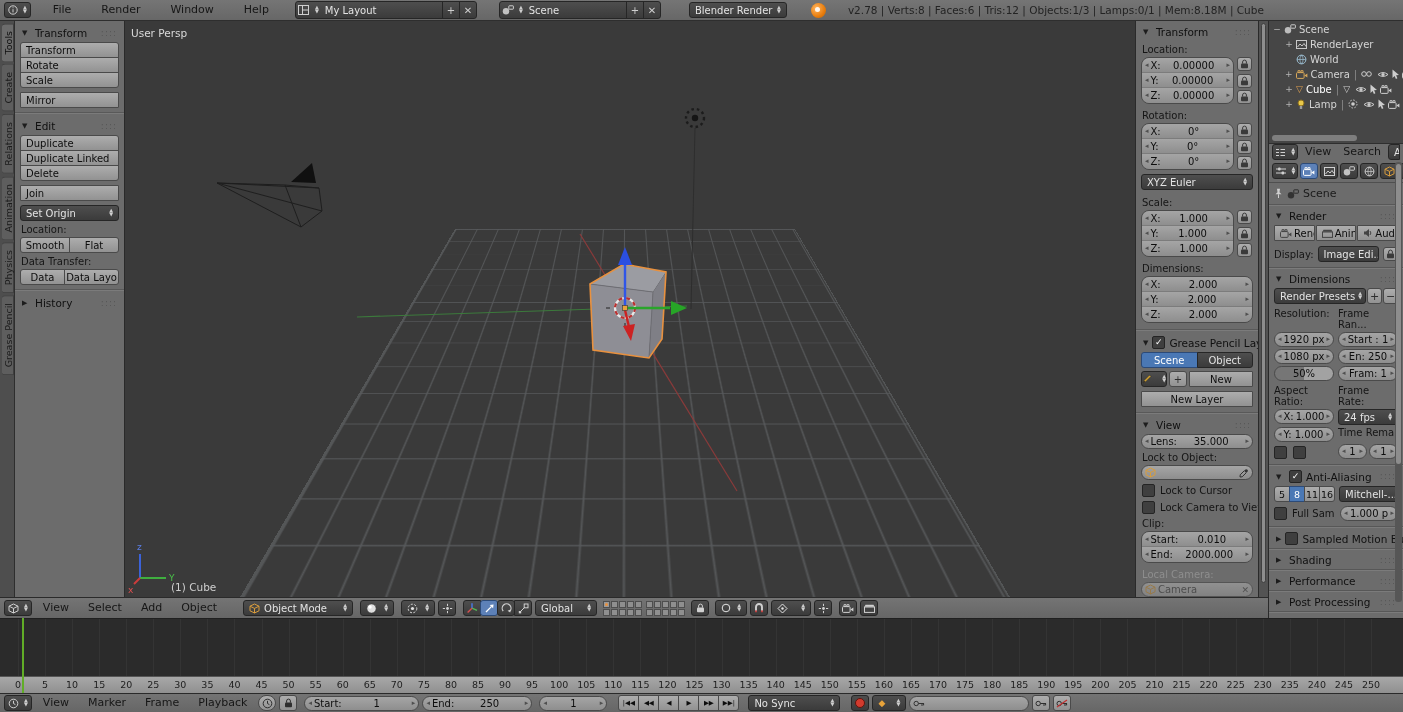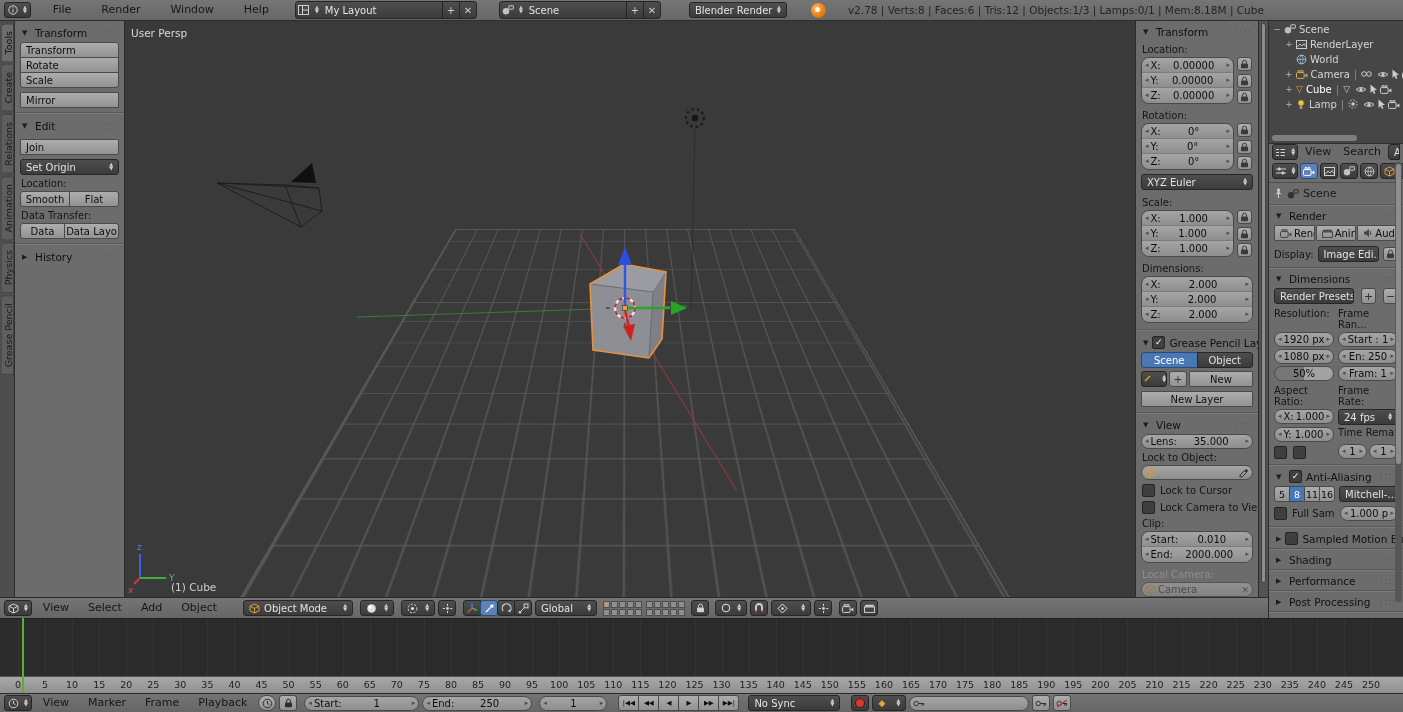--- a/index.html
+++ b/index.html
@@ -218,20 +218,25 @@
       <span class="btn">Scale</span>
     </div>
     <div style="height:4px;"></div>
     <span class="btn">Mirror</span>
     <div class="psep"></div>
     <div class="phead">
       <span class="tri">▼</span>
       <span>Edit</span>
       <span class="grip">::::</span>
     </div>
+    <div class="vjoin">
+      <span class="btn">Duplicate</span>
+      <span class="btn">Duplicate Linked</span>
+      <span class="btn">Delete</span>
+    </div>
     <div style="height:4px;"></div>
     <span class="btn">Join</span>
     <div style="height:4px;"></div>
     <span class="btn-dark" style="width:100%;">
       <span>Set Origin</span>
       <span class="updn">
           <b>▲</b>
           <b>▼</b>
         </span>
     </span>
@@ -853,21 +858,21 @@
               </svg>
             </span>
         </div>
       </div>
       <div class="panel">
         <div class="phead">
           <span class="tri">▼</span>
           <span>Dimensions</span>
           <span class="grip">::::</span>
         </div>
-        <div style="display:flex;gap:7px;">
+        <div style="display:flex;gap:1px;">
           <span class="btn-dark" style="flex:1;">
             <span>Render Presets</span>
             <span class="updn">
                 <b>▲</b>
                 <b>▼</b>
               </span>
           </span>
           <span class="icbtn" style="width:15px;">+</span>
           <span class="icbtn" style="width:15px;">−</span>
         </div>

